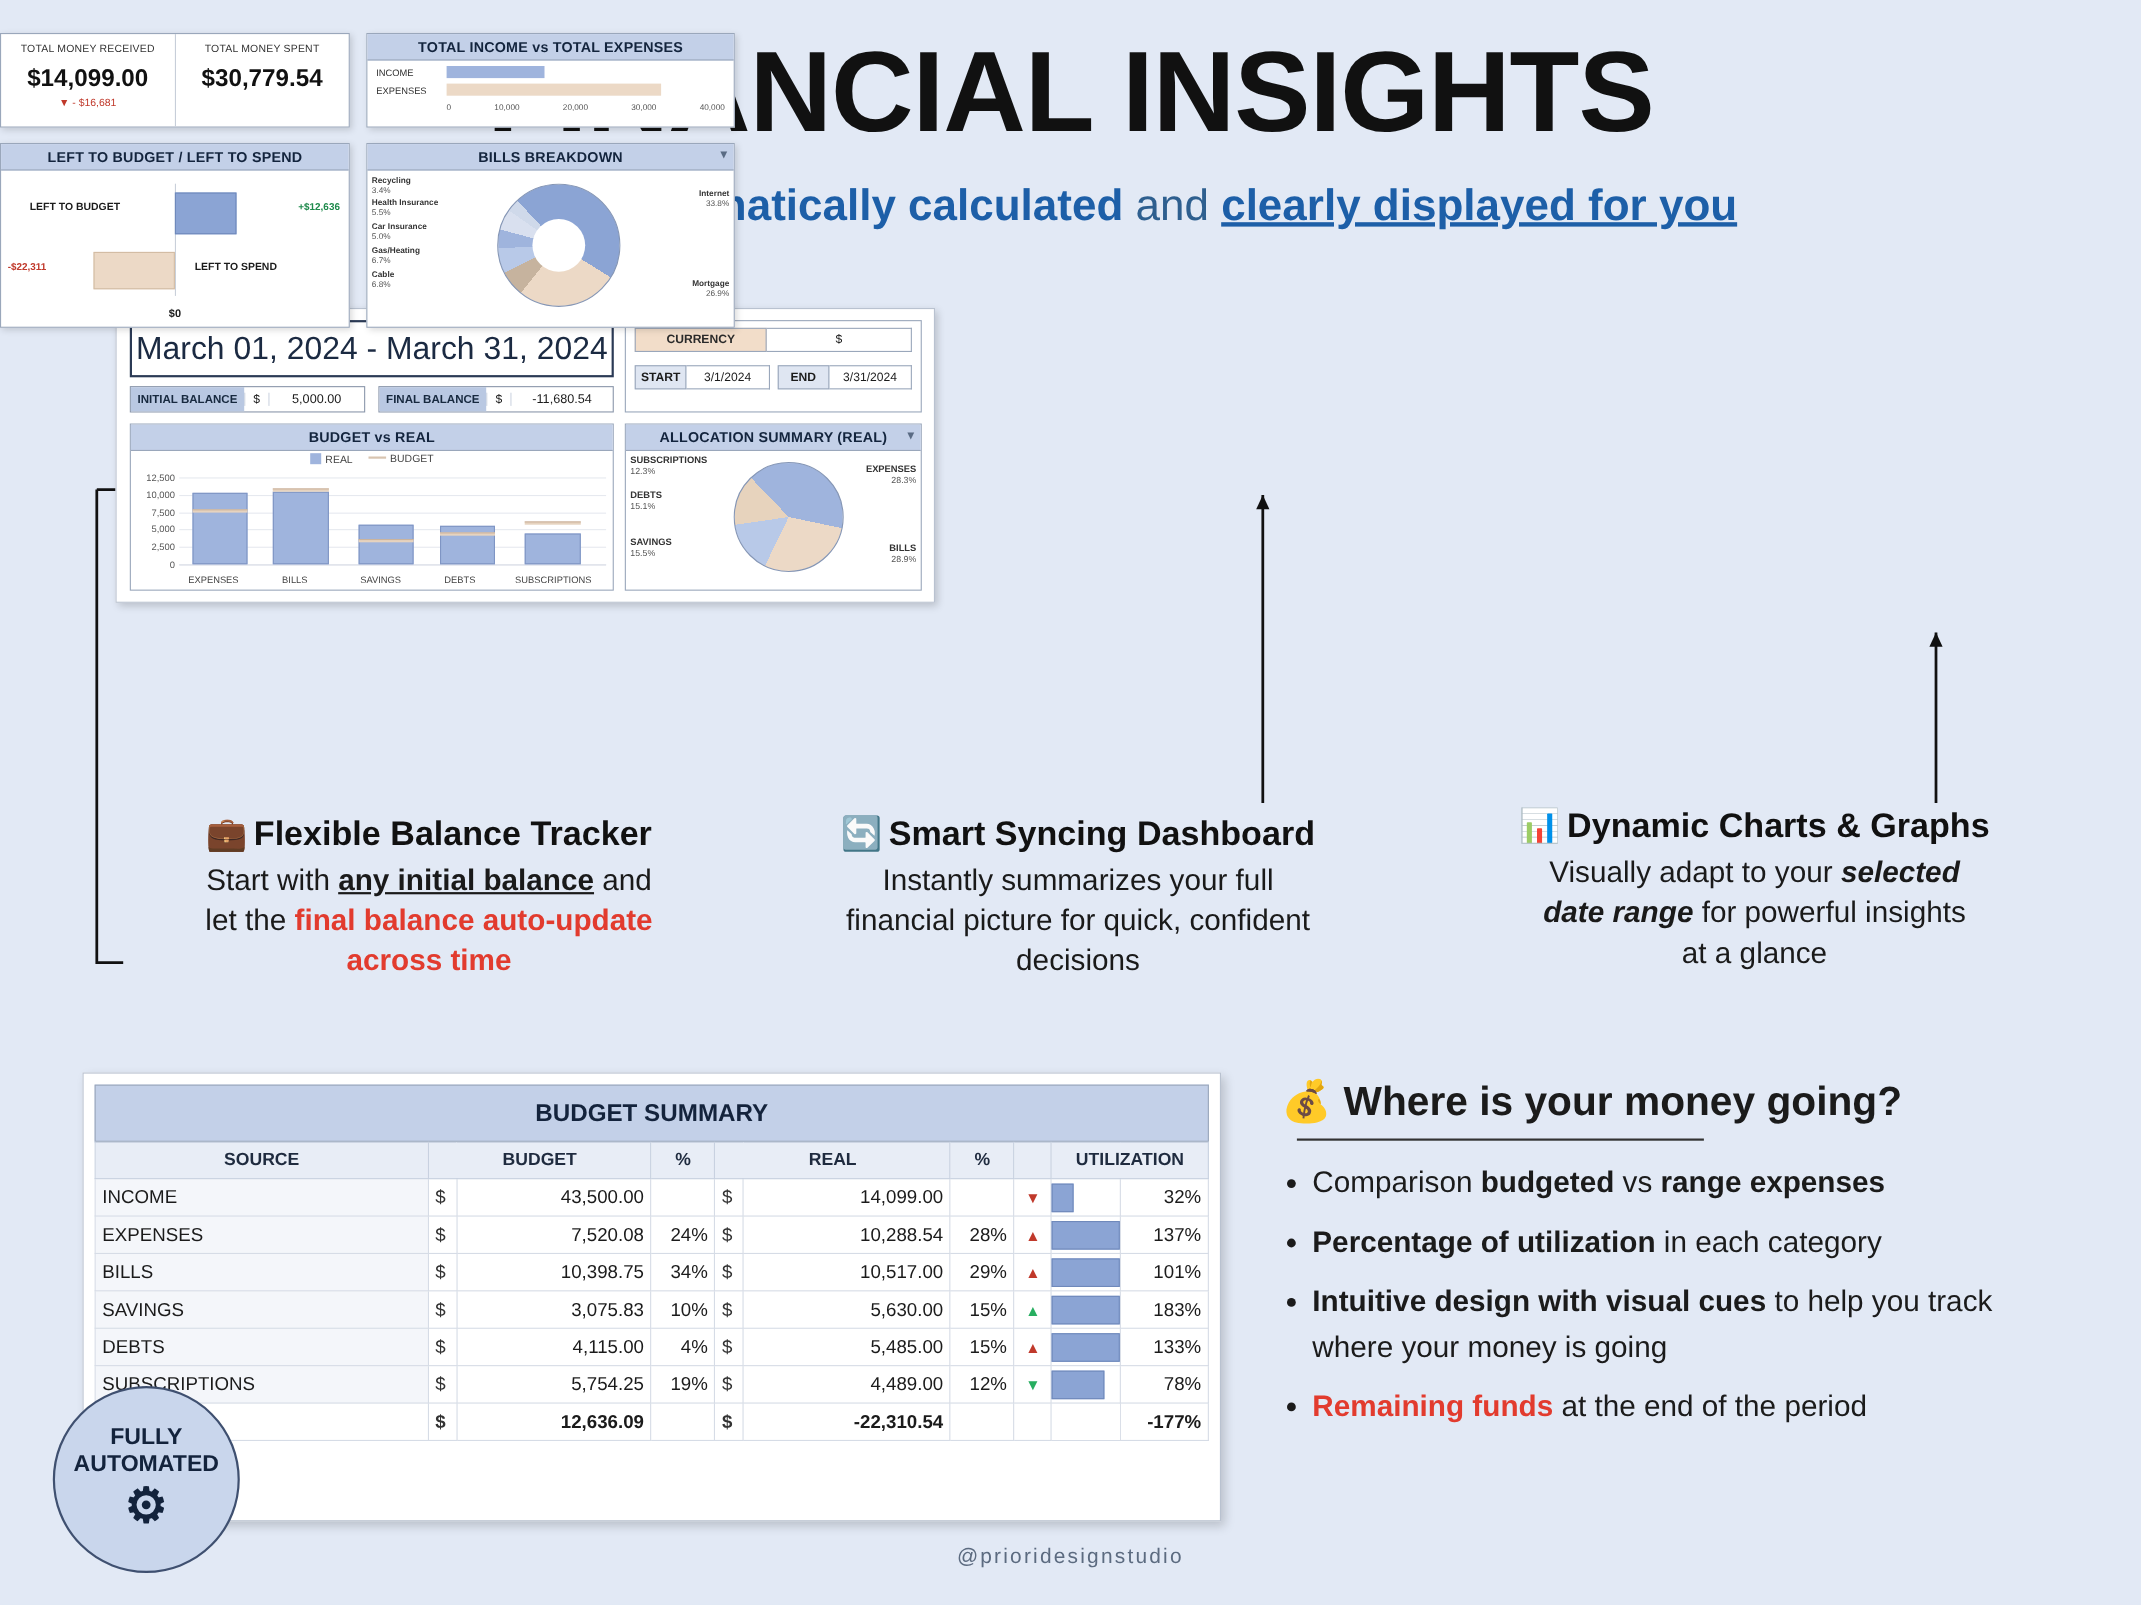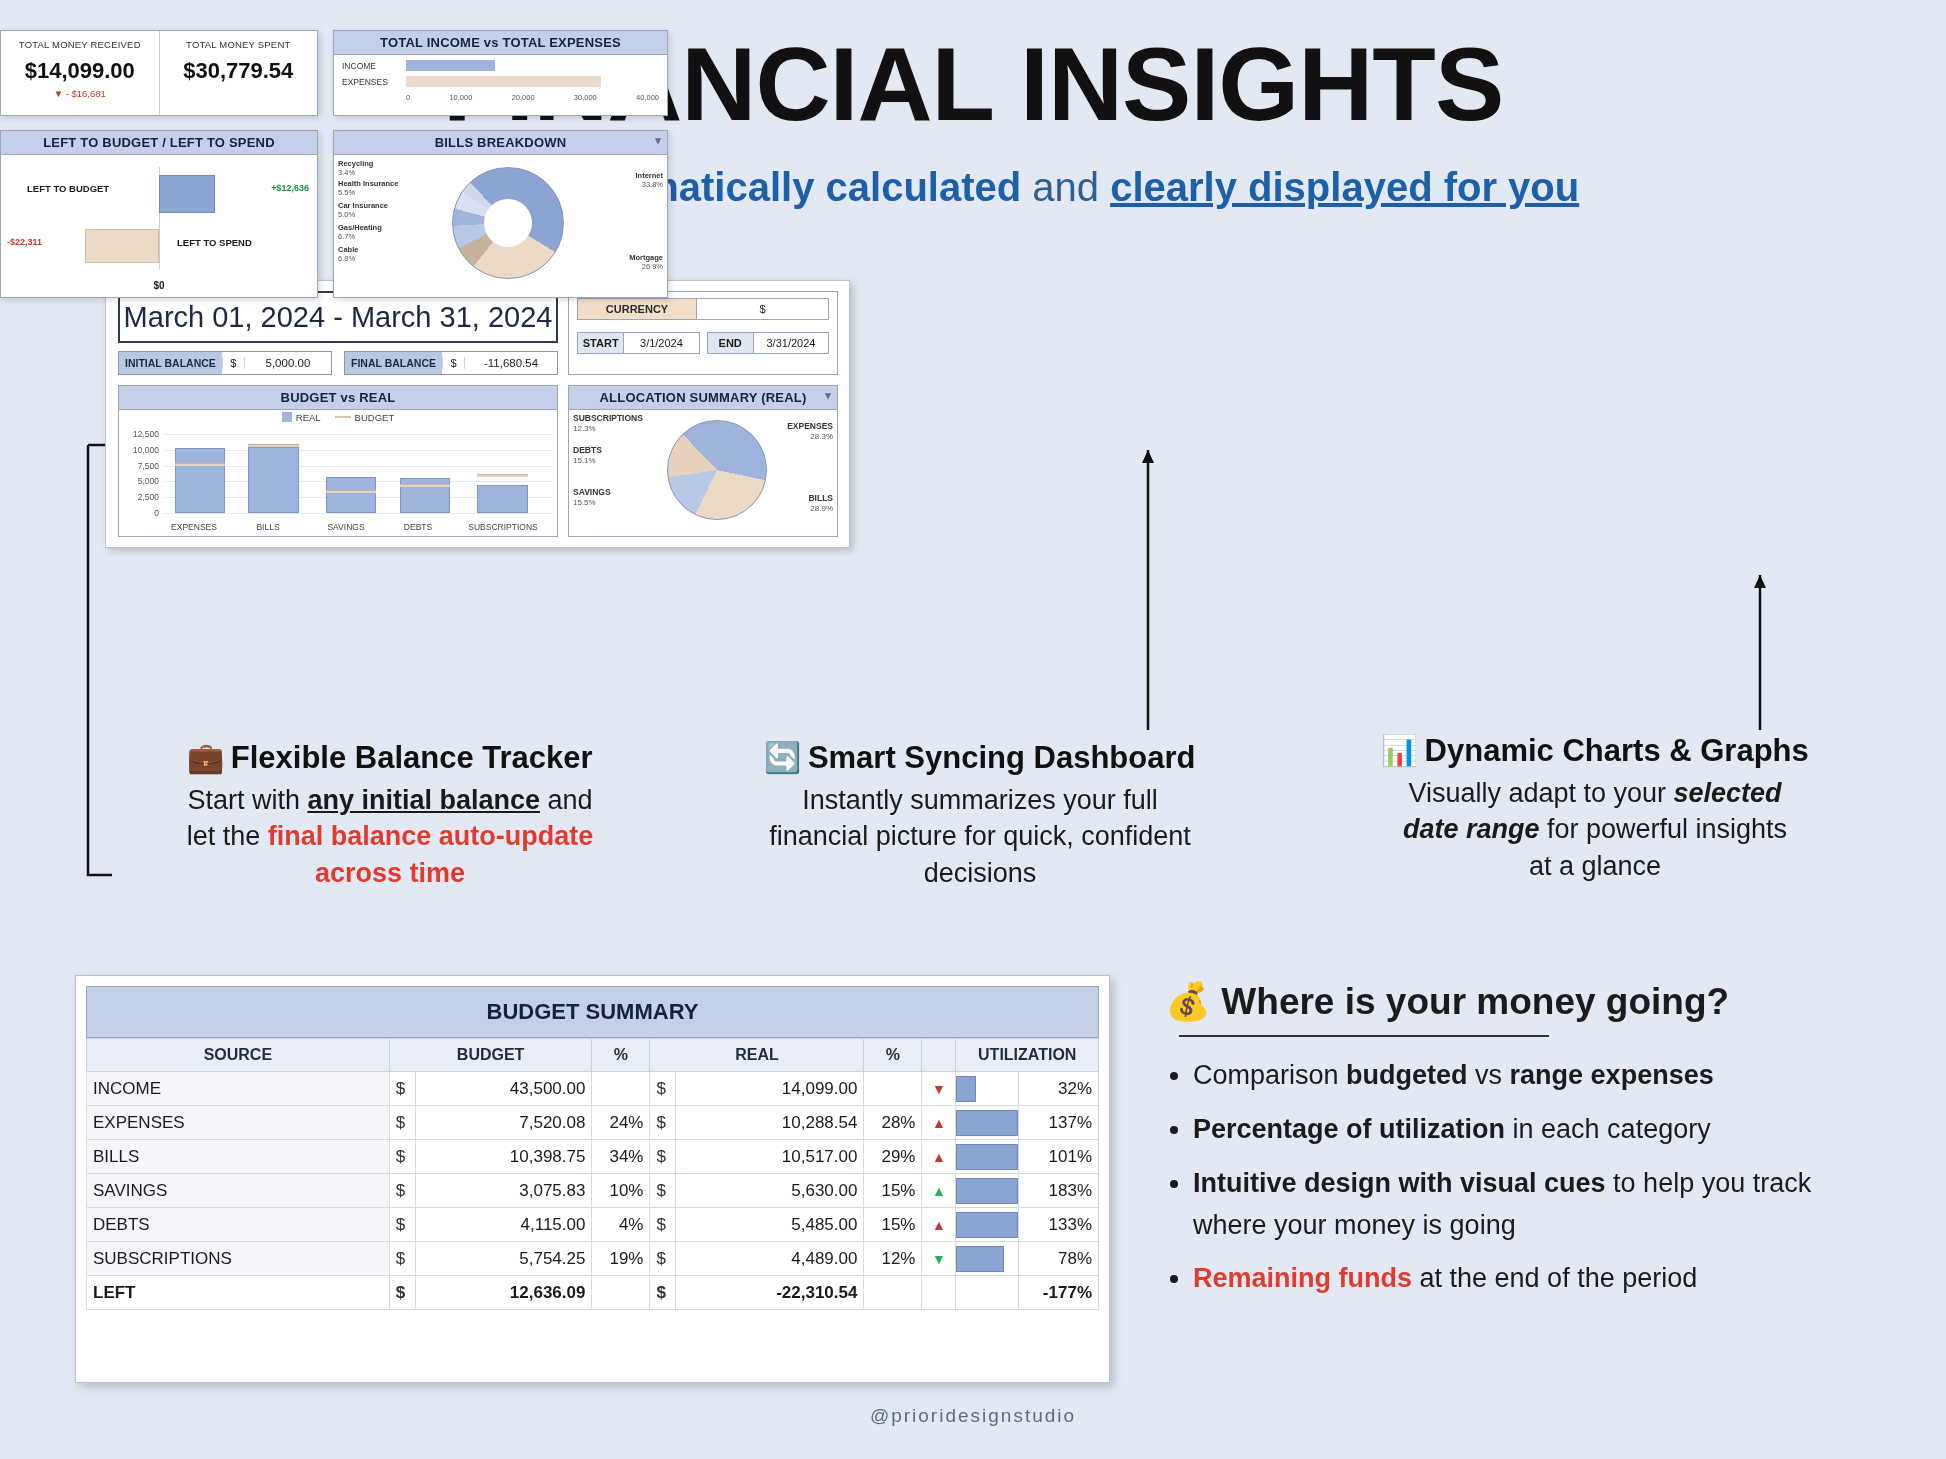--- a/index.html
+++ b/index.html
@@ -549,16 +549,21 @@
       </li>
       <li>
         <b>Intuitive design with visual cues</b><span> to help you track where your money is going</span>
       </li>
       <li>
         <b class="red">Remaining funds</b><span> at the end of the period</span>
       </li>
     </ul>
   </div>
 
+  <div id="badge">
+    <div>FULLY</div>
+    <div>AUTOMATED</div>
+    <div class="gear">⚙</div>
+  </div>
 
   <div class="watermark">@prioridesignstudio</div>
 
 </div>
 
 </body></html>

